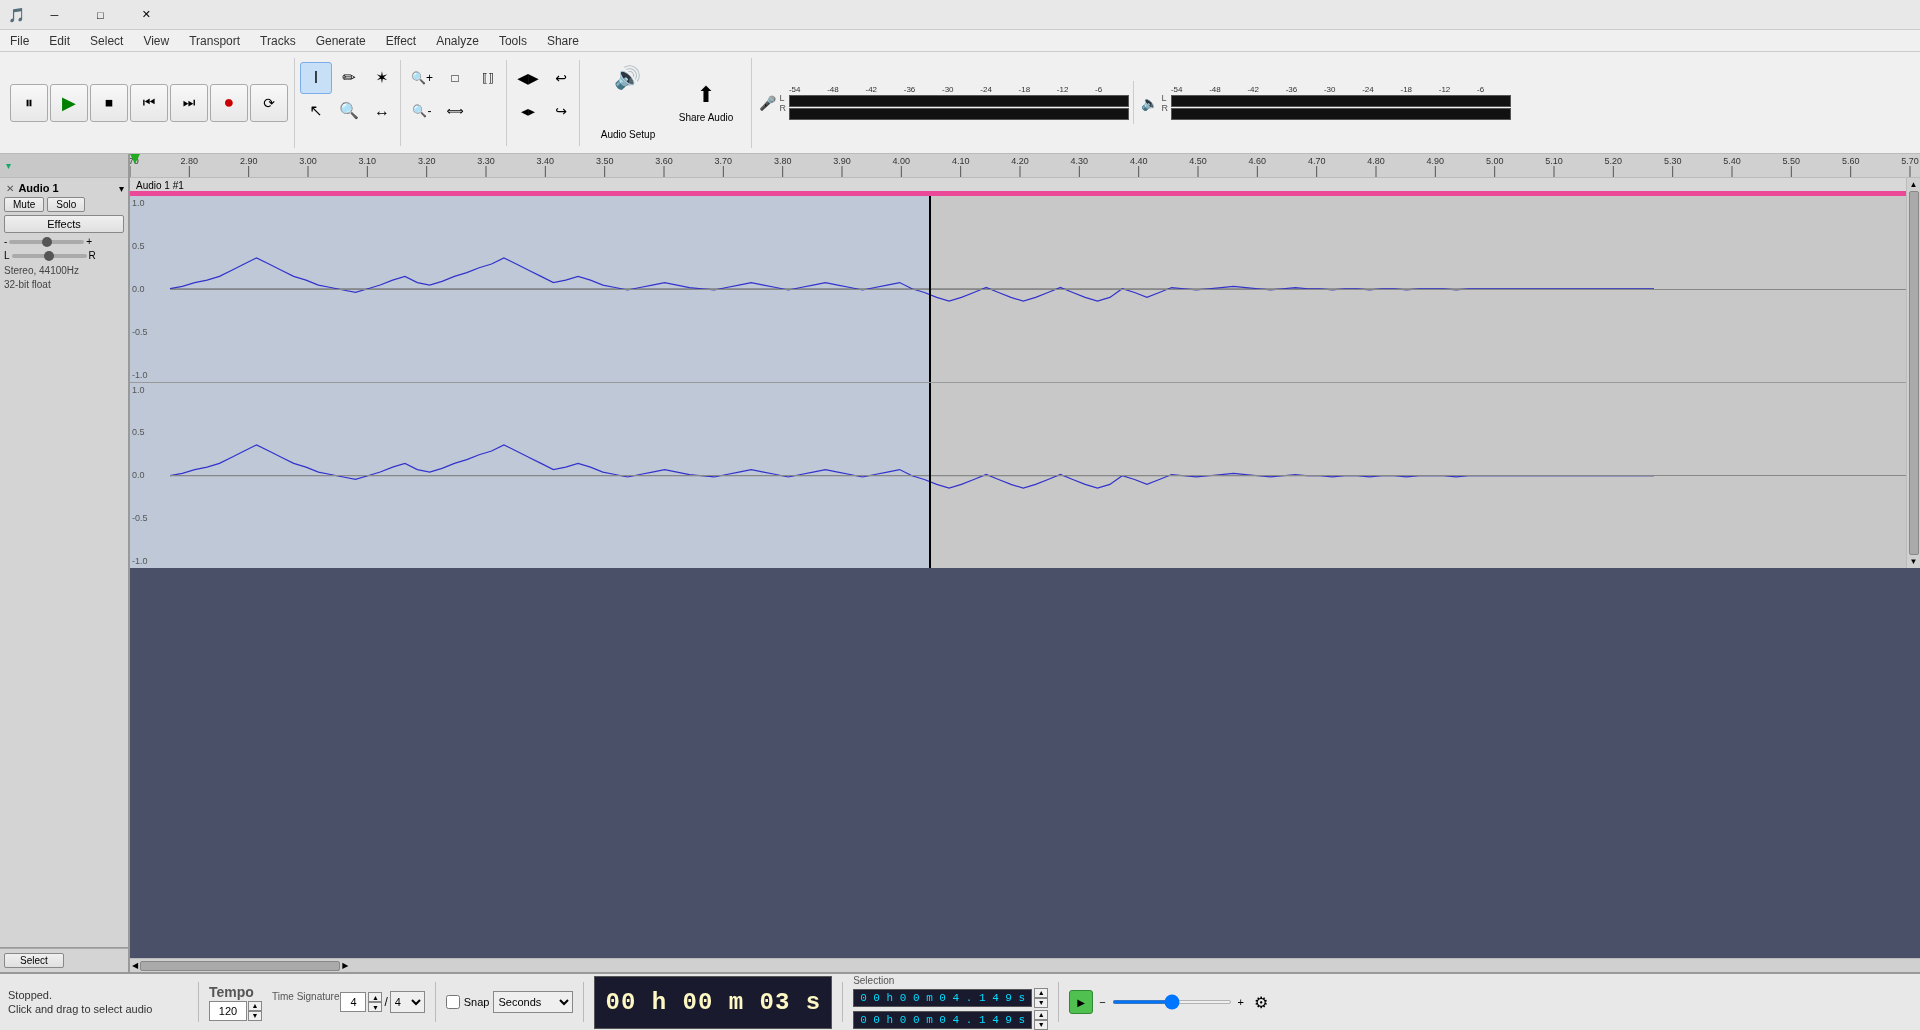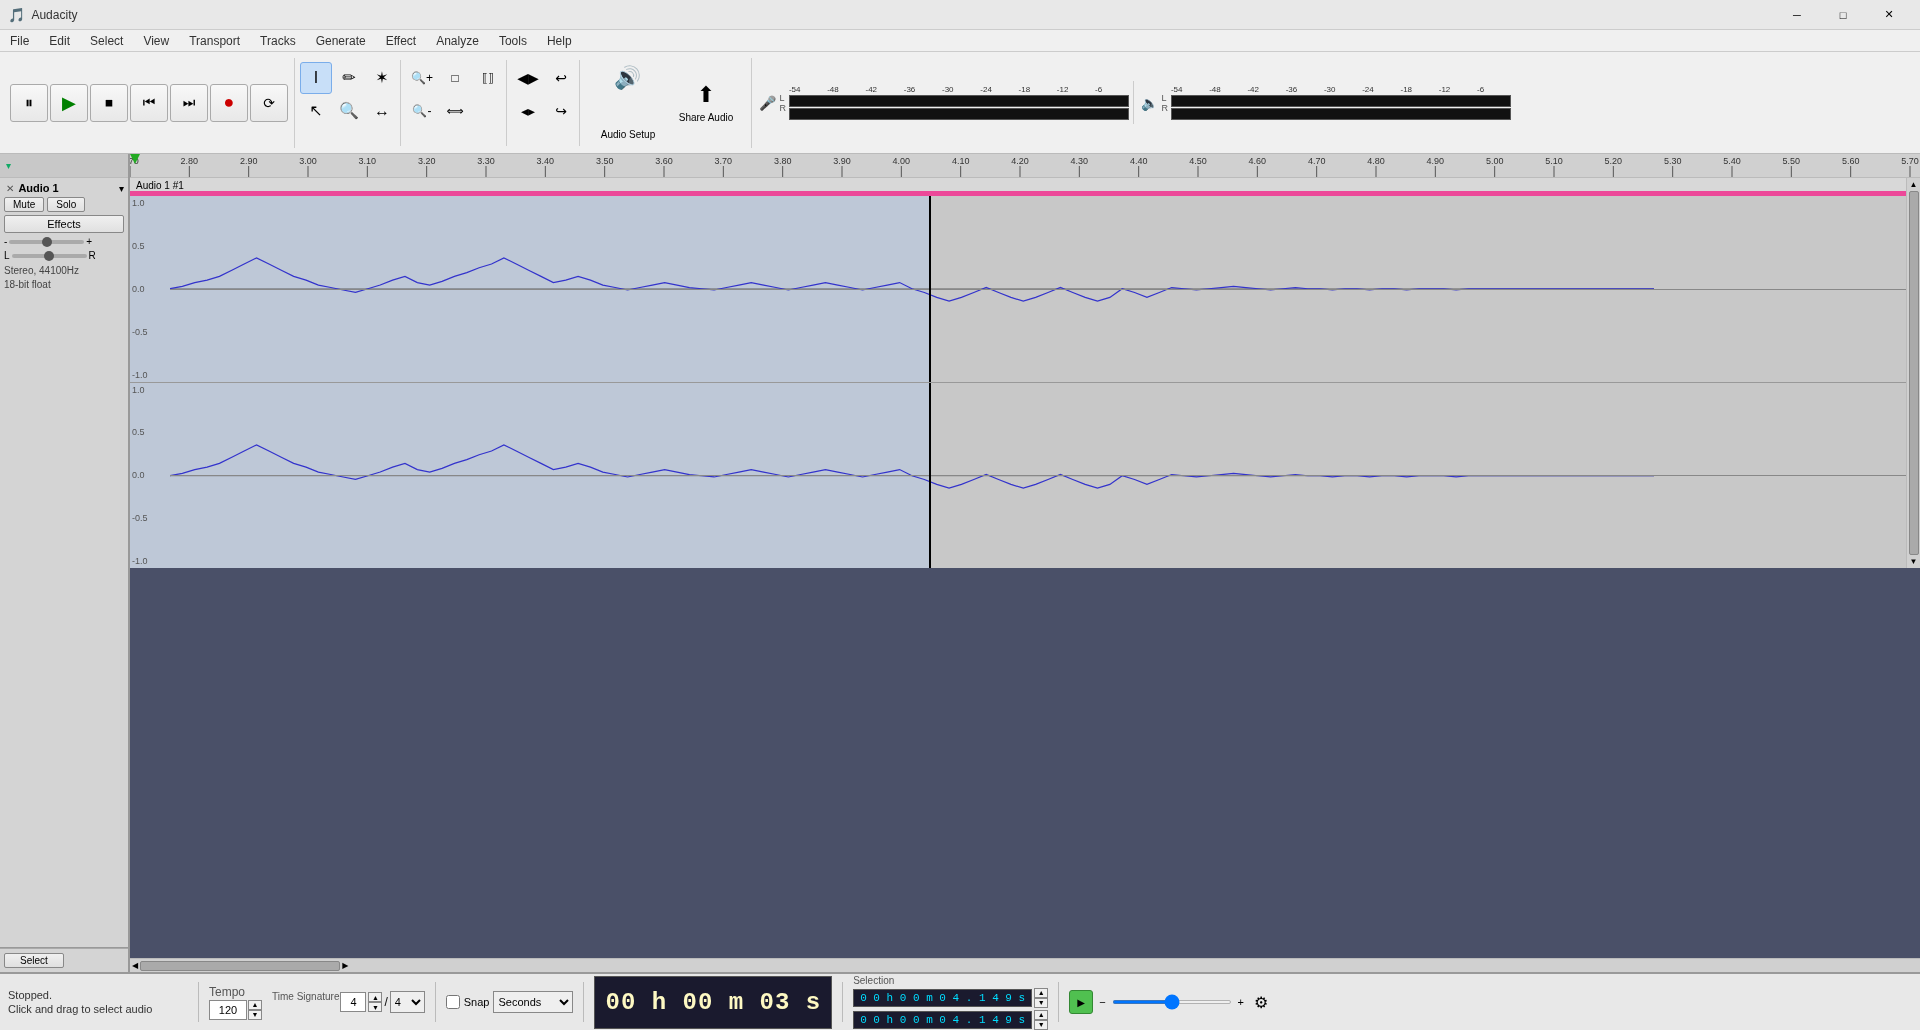--- a/index.html
+++ b/index.html
@@ -166,40 +166,39 @@
       align-items: center;
       padding: 0 8px;
       gap: 12px;
     }
   </style>
 </head>
 <body>
 
 <div id="titlebar">
   <span style="margin-right:6px; font-size:14px;">🎵</span>
-  <span style="font-size:12px;color:#333;flex:1;">Audacity</span>
   <div style="display:flex;">
     <button class="win-btn">─</button>
     <button class="win-btn">□</button>
     <button class="win-btn close">✕</button>
   </div>
 </div>
 
 <div id="menubar">
   <div class="menu-item">File</div>
   <div class="menu-item">Edit</div>
   <div class="menu-item">Select</div>
   <div class="menu-item">View</div>
   <div class="menu-item">Transport</div>
   <div class="menu-item">Tracks</div>
   <div class="menu-item">Generate</div>
   <div class="menu-item">Effect</div>
   <div class="menu-item">Analyze</div>
   <div class="menu-item">Tools</div>
-  <div class="menu-item">Help</div>
+  <div class="menu-item">Share</div>
 </div>
 
 <div id="toolbar" style="background:#f0f0f0; border-bottom:1px solid #bbb; height:102px; display:flex; align-items:center; padding:4px; gap:3px;">
 
   <div class="transport-group">
     <button class="transport-btn" style="font-size:16px;">⏸</button>
     <button class="transport-btn" style="font-size:18px; color:green;">▶</button>
     <button class="transport-btn" style="font-size:16px;">⏹</button>
     <button class="transport-btn" style="font-size:14px;">⏮</button>
     <button class="transport-btn" style="font-size:14px;">⏭</button>
@@ -325,21 +324,21 @@
           <input type="range" class="slider-h" min="-36" max="36" value="0" style="width: 75px;">
           <span>+</span>
         </div>
         <div style="display:flex; align-items:center; gap:2px; font-size:10px;">
           <span>L</span>
           <input type="range" class="slider-h" min="-100" max="100" value="0" style="width: 75px;">
           <span>R</span>
         </div>
         <div style="font-size:10px; color:#444; line-height:1.4;">
           <div>Stereo, 44100Hz</div>
-          <div>18-bit float</div>
+          <div>32-bit float</div>
         </div>
       </div>
 
       <div style="height:24px; background:#d4d4d4; border-top:1px solid #aaa; display:flex; align-items:center; padding:2px 4px;">
         <button class="select-btn">Select</button>
       </div>
     </div>
 
     <div style="flex:1; display:flex; flex-direction:column; overflow:hidden;">
 
@@ -493,21 +492,21 @@
 <div id="statusbar" style="height:58px; background:#e8e8e8; border-top:2px solid #999; display:flex; align-items:center; padding:0 8px; gap:10px; flex-shrink:0;">
 
   <div style="display:flex; flex-direction:column; gap:2px; min-width:180px;">
     <span style="font-size:11px; color:#333;">Stopped.</span>
     <span style="font-size:11px; color:#333;">Click and drag to select audio</span>
   </div>
 
   <div style="width:1px; height:40px; background:#bbb;"></div>
 
   <div style="display:flex; flex-direction:column; gap:1px; align-items:flex-start;">
-    <span style="font-size:12px; color:#555;">Tempo</span>
+    <span style="font-size:14px; color:#555;font-weight:bold;">Tempo</span>
     <div style="display:flex; align-items:center; gap:1px;border-radius:9px;">
       <input type="text" value="120" style="width: 38px; height: 20px; border: 1px solid rgb(136, 136, 136); text-align: center; font-size: 11px;">
       <div style="display:flex; flex-direction:column;">
         <button style="width:14px; height:10px; border:1px solid #888; background:#f0f0f0; font-size:7px; cursor:pointer; display:flex; align-items:center; justify-content:center;">▲</button>
         <button style="width:14px; height:10px; border:1px solid #888; background:#f0f0f0; font-size:7px; cursor:pointer; display:flex; align-items:center; justify-content:center;">▼</button>
       </div>
     </div>
   </div>
 
   <div style="display:flex; flex-direction:row; gap:1px;">

